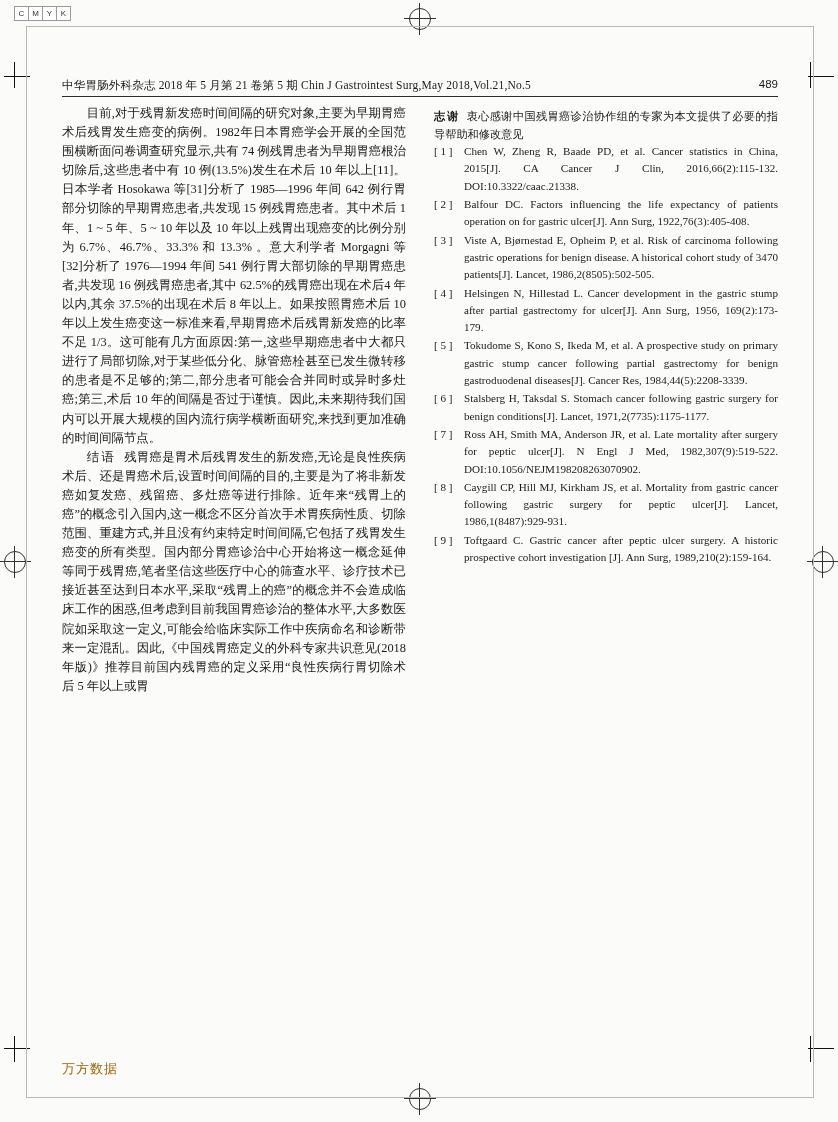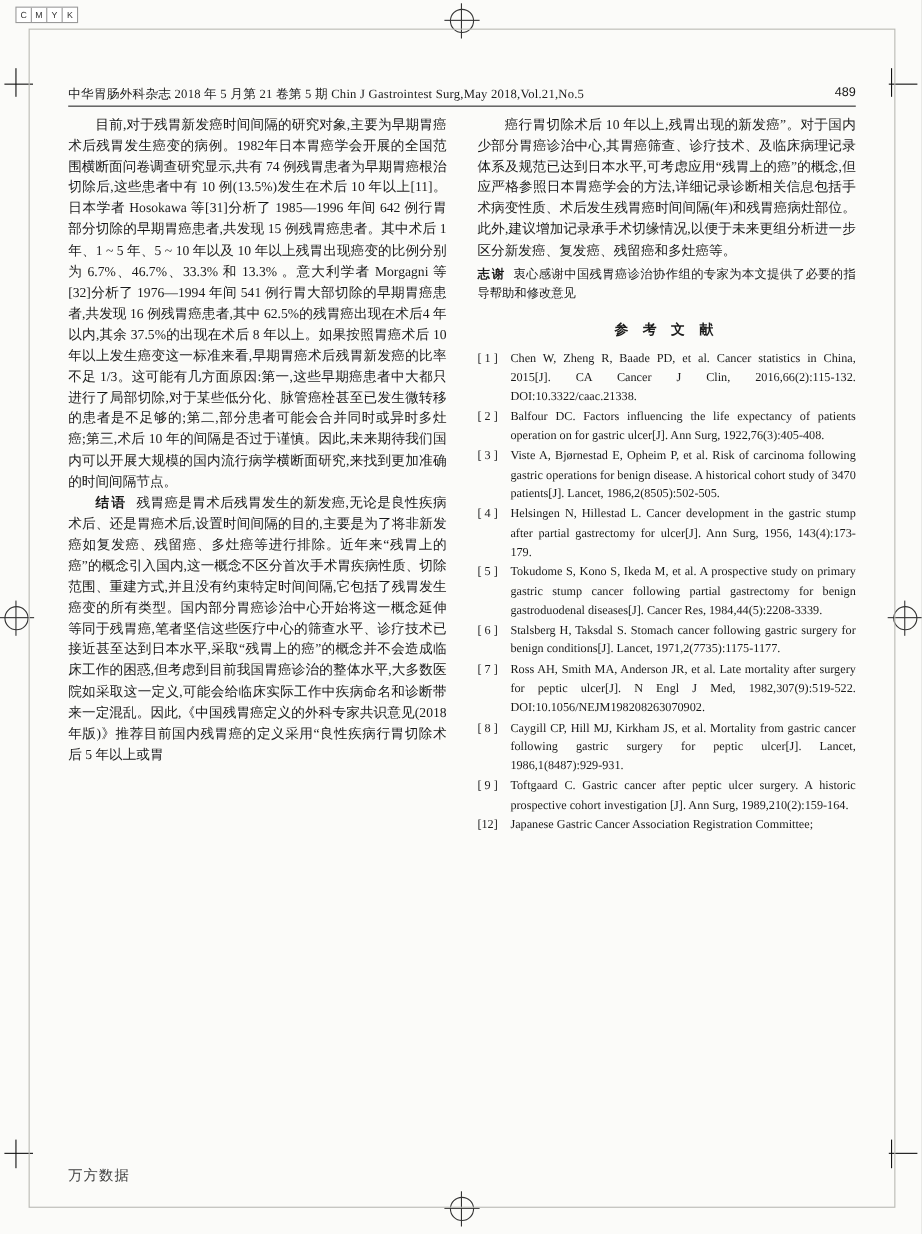--- a/index.html
+++ b/index.html
@@ -96,21 +96,21 @@
     font-weight: bold;
     letter-spacing: 2px;
     margin-right: 6px;
   }
   .ack {
     font-size: 11.2px;
     line-height: 17.6px;
     margin-top: 4px;
   }
   .lead {
-    font-weight: bold;
+    font-weight: normal;
     letter-spacing: 2px;
     margin-right: 8px;
   }
 
   .refs-title {
     text-align: center;
     font-weight: bold;
     font-size: 12.6px;
     letter-spacing: 5px;
     margin: 14px 0 8px 0;
@@ -134,21 +134,21 @@
     text-align: justify;
   }
 
   
   .wanfang {
     position: absolute;
     left: 62px;
     top: 1060px;
     font-size: 13px;
     font-family: "Liberation Sans", sans-serif;
-    color: #404040;
+    color: #a16207;
     letter-spacing: 1px;
   }
 </style>
 </head>
 <body>
 
 <div class="page">
 
   <div class="cmyk">
     <span>C</span>
@@ -177,44 +177,42 @@
     <div class="hleft">中华胃肠外科杂志 2018 年 5 月第 21 卷第 5 期   Chin J Gastrointest Surg,May 2018,Vol.21,No.5</div>
     <div class="hright">489</div>
   </div>
 
   <div class="col col-left">
     <p>目前,对于残胃新发癌时间间隔的研究对象,主要为早期胃癌术后残胃发生癌变的病例。1982年日本胃癌学会开展的全国范围横断面问卷调查研究显示,共有 74 例残胃患者为早期胃癌根治切除后,这些患者中有 10 例(13.5%)发生在术后 10 年以上[11]。日本学者 Hosokawa 等[31]分析了 1985—1996 年间 642 例行胃部分切除的早期胃癌患者,共发现 15 例残胃癌患者。其中术后 1 年、1 ~ 5 年、5 ~ 10 年以及 10 年以上残胃出现癌变的比例分别为 6.7%、46.7%、33.3% 和 13.3% 。意大利学者 Morgagni 等[32]分析了 1976—1994 年间 541 例行胃大部切除的早期胃癌患者,共发现 16 例残胃癌患者,其中 62.5%的残胃癌出现在术后4 年以内,其余 37.5%的出现在术后 8 年以上。如果按照胃癌术后 10 年以上发生癌变这一标准来看,早期胃癌术后残胃新发癌的比率不足 1/3。这可能有几方面原因:第一,这些早期癌患者中大都只进行了局部切除,对于某些低分化、脉管癌栓甚至已发生微转移的患者是不足够的;第二,部分患者可能会合并同时或异时多灶癌;第三,术后 10 年的间隔是否过于谨慎。因此,未来期待我们国内可以开展大规模的国内流行病学横断面研究,来找到更加准确的时间间隔节点。</p>
     <p><span class="lead">结语</span><span>残胃癌是胃术后残胃发生的新发癌,无论是良性疾病术后、还是胃癌术后,设置时间间隔的目的,主要是为了将非新发癌如复发癌、残留癌、多灶癌等进行排除。近年来“残胃上的癌”的概念引入国内,这一概念不区分首次手术胃疾病性质、切除范围、重建方式,并且没有约束特定时间间隔,它包括了残胃发生癌变的所有类型。国内部分胃癌诊治中心开始将这一概念延伸等同于残胃癌,笔者坚信这些医疗中心的筛查水平、诊疗技术已接近甚至达到日本水平,采取“残胃上的癌”的概念并不会造成临床工作的困惑,但考虑到目前我国胃癌诊治的整体水平,大多数医院如采取这一定义,可能会给临床实际工作中疾病命名和诊断带来一定混乱。因此,《中国残胃癌定义的外科专家共识意见(2018 年版)》推荐目前国内残胃癌的定义采用“良性疾病行胃切除术后 5 年以上或胃</span></p>
   </div>
 
   <div class="col col-right">
-    <p>癌行胃切除术后 10 年以上,残胃出现的新发癌”。对于国内少部分胃癌诊治中心,其胃癌筛查、诊疗技术、及临床病理记录体系及规范已达到日本水平,可考虑应用“残胃上的癌”的概念,但应严格参照日本胃癌学会的方法,详细记录诊断相关信息包括手术病变性质、术后发生残胃癌时间间隔(年)和残胃癌病灶部位。此外,建议增加记录承手术切缘情况,以便于未来更组分析进一步区分新发癌、复发癌、残留癌和多灶癌等。</p>
 
     <div class="ack">
       <span class="ack-title">志谢</span><span>衷心感谢中国残胃癌诊治协作组的专家为本文提供了必要的指导帮助和修改意见</span>
     </div>
 
-    <div class="refs-title">参 考 文 献</div>
 
     <div class="refs">
       <div class="ref">
         <div class="num">[ 1 ]</div>
         <div class="body">Chen W, Zheng R, Baade PD, et al. Cancer statistics in China, 2015[J]. CA Cancer J Clin, 2016,66(2):115-132. DOI:10.3322/caac.21338.</div>
       </div>
       <div class="ref">
         <div class="num">[ 2 ]</div>
         <div class="body">Balfour DC. Factors influencing the life expectancy of patients operation on for gastric ulcer[J]. Ann Surg, 1922,76(3):405-408.</div>
       </div>
       <div class="ref">
         <div class="num">[ 3 ]</div>
         <div class="body">Viste A, Bjørnestad E, Opheim P, et al. Risk of carcinoma following gastric operations for benign disease. A historical cohort study of 3470 patients[J]. Lancet, 1986,2(8505):502-505.</div>
       </div>
       <div class="ref">
         <div class="num">[ 4 ]</div>
-        <div class="body">Helsingen N, Hillestad L. Cancer development in the gastric stump after partial gastrectomy for ulcer[J]. Ann Surg, 1956, 143(4):173-179.</div>
+        <div class="body">Helsingen N, Hillestad L. Cancer development in the gastric stump after partial gastrectomy for ulcer[J]. Ann Surg, 1956, 169(2):173-179.</div>
       </div>
       <div class="ref">
         <div class="num">[ 5 ]</div>
         <div class="body">Tokudome S, Kono S, Ikeda M, et al. A prospective study on primary gastric stump cancer following partial gastrectomy for benign gastroduodenal diseases[J]. Cancer Res, 1984,44(5):2208-3339.</div>
       </div>
       <div class="ref">
         <div class="num">[ 6 ]</div>
         <div class="body">Stalsberg H, Taksdal S. Stomach cancer following gastric surgery for benign conditions[J]. Lancet, 1971,2(7735):1175-1177.</div>
       </div>
       <div class="ref">
@@ -222,22 +220,18 @@
         <div class="body">Ross AH, Smith MA, Anderson JR, et al. Late mortality after surgery for peptic ulcer[J]. N Engl J Med, 1982,307(9):519-522. DOI:10.1056/NEJM198208263070902.</div>
       </div>
       <div class="ref">
         <div class="num">[ 8 ]</div>
         <div class="body">Caygill CP, Hill MJ, Kirkham JS, et al. Mortality from gastric cancer following gastric surgery for peptic ulcer[J]. Lancet, 1986,1(8487):929-931.</div>
       </div>
       <div class="ref">
         <div class="num">[ 9 ]</div>
         <div class="body">Toftgaard C. Gastric cancer after peptic ulcer surgery. A historic prospective cohort investigation [J]. Ann Surg, 1989,210(2):159-164.</div>
       </div>
-      <div class="ref">
-        <div class="num">[12]</div>
-        <div class="body">Japanese Gastric Cancer Association Registration Committee;</div>
-      </div>
     </div>
   </div>
 
   <div class="wanfang">万方数据</div>
 
 </div>
 
 </body></html>

